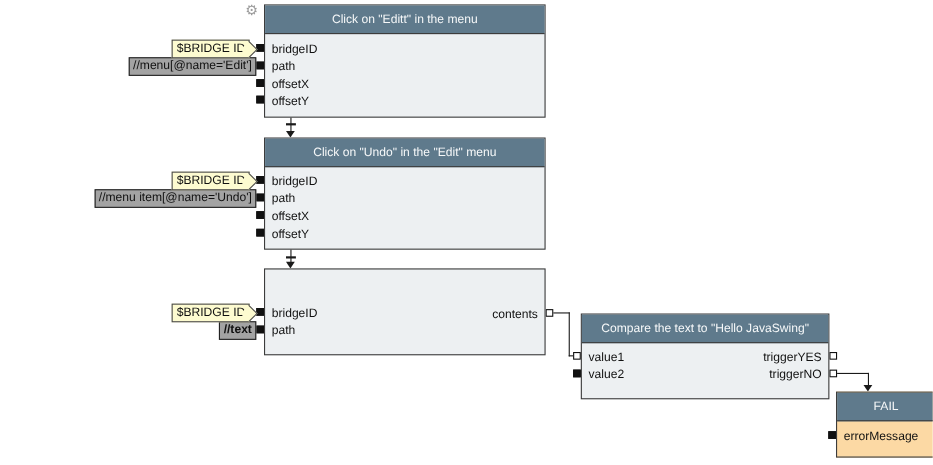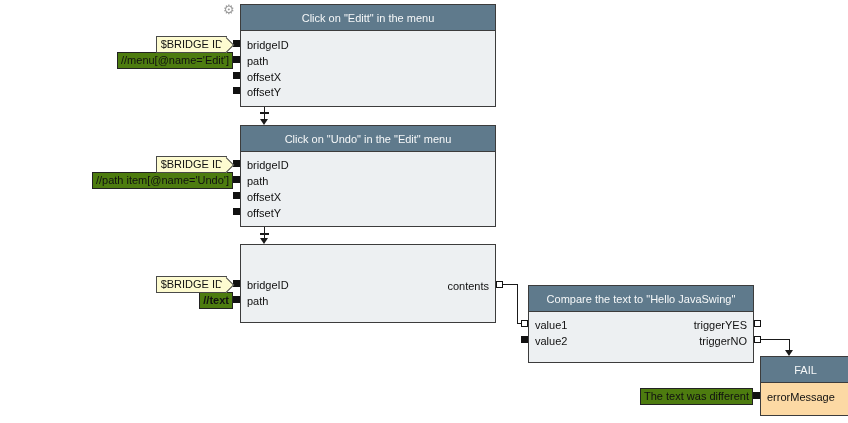--- a/index.html
+++ b/index.html
@@ -32,21 +32,21 @@
   .wire.h { height:1px; }
   .wire.v { width:1px; }
   .arrow-down {
     position:absolute; width:0; height:0;
     border-left:4px solid transparent; border-right:4px solid transparent;
     border-top:6px solid #1a1a1a;
   }
   .crossbar { position:absolute; width:9px; height:2px; background:#1a1a1a; }
   .vbox {
     position:absolute; height:15px; line-height:15px; padding:0 3px;
-    background:#4d7c0f; border:1px solid #222222; white-space:nowrap;
+    background:#a3a3a3; border:1px solid #222222; white-space:nowrap;
     box-sizing:content-box; cursor:text;
   }
   .tag {
     position:absolute; height:15px; line-height:15px; padding:0 3px 0 4px;
     background:#fdfbd0; border:1px solid #4a4a4a; white-space:nowrap;
     box-sizing:content-box; cursor:text; z-index:2;
   }
   .tag::after {
     content:""; position:absolute; right:-6px; top:50%; width:11px; height:11px;
     transform:translateY(-50%) rotate(45deg); background:#fdfbd0;
@@ -85,21 +85,21 @@
     <div class="prow in" style="top:31px;">bridgeID</div>
     <div class="prow in" style="top:47px;">path</div>
     <div class="prow in" style="top:63px;">offsetX</div>
     <div class="prow in" style="top:79px;">offsetY</div>
   </div>
   <div class="port filled" style="left:233px; top:160px;"></div>
   <div class="port filled" style="left:233px; top:176px;"></div>
   <div class="port filled" style="left:233px; top:192px;"></div>
   <div class="port filled" style="left:233px; top:208px;"></div>
   <div class="tag" style="right:621px; top:156px;">$BRIDGE ID</div>
-  <div class="vbox" style="right:615px; top:172px;">//path item[@name='Undo']</div>
+  <div class="vbox" style="right:615px; top:172px;">//menu item[@name='Undo']</div>
 
   <div class="wire v" style="left:264px; top:227px; height:12px;"></div>
   <div class="crossbar" style="left:260px; top:233px;"></div>
   <div class="arrow-down" style="left:260px; top:238px;"></div>
 
   <div class="node" style="left:240px; top:244px; width:256px; height:79px;">
     <div class="prow in" style="top:32px;">bridgeID</div>
     <div class="prow in" style="top:48px;">path</div>
     <div class="prow out" style="top:33px;margin-left:33px;">contents</div>
   </div>
@@ -127,15 +127,14 @@
 
   <div class="wire h" style="left:761px; top:339px; width:29px;"></div>
   <div class="wire v" style="left:789px; top:339px; height:12px;"></div>
   <div class="arrow-down" style="left:785px; top:350px;"></div>
 
   <div class="node fail-node" style="left:760px; top:356px; width:91px; height:60px;">
     <div class="node-header">FAIL</div>
     <div class="prow in" style="top:32px;">errorMessage</div>
   </div>
   <div class="port filled" style="left:753px; top:392px;"></div>
-  <div class="vbox" style="right:95px; top:388px;">The text was different</div>
 
 </div>
 
 </body></html>

